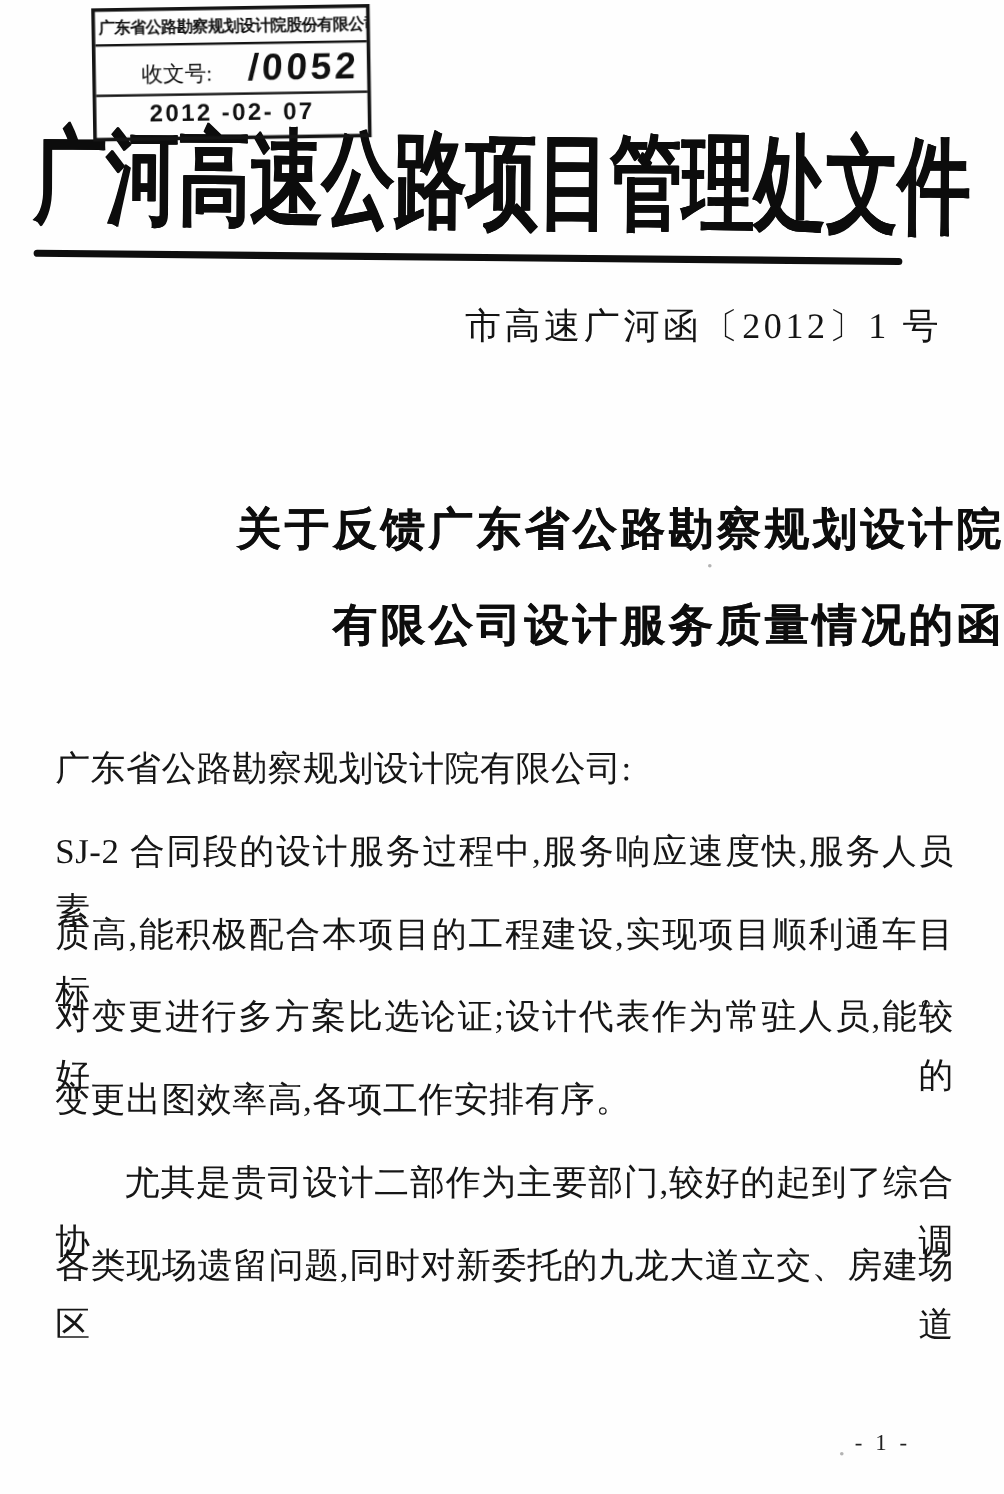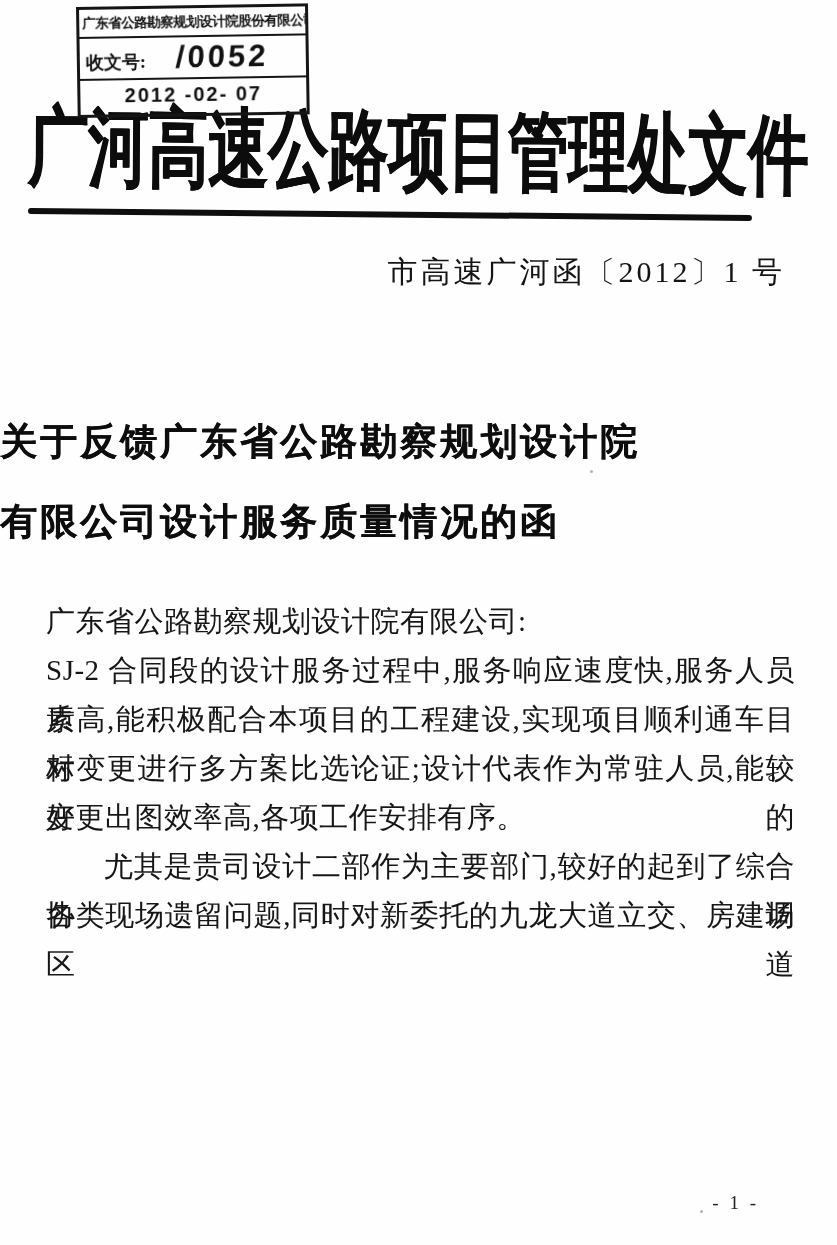--- a/index.html
+++ b/index.html
@@ -38,21 +38,21 @@
     border-bottom: 2px solid #151515;
     text-align: center;
   }
   .stamp-row2 {
     display: flex;
     align-items: baseline;
     padding: 2px 6px 1px 6px;
     border-bottom: 2px solid #151515;
     min-height: 42px;
   }
-  .stamp-label { font-size: 18px; font-weight: bold; white-space: nowrap; }
+  .stamp-label { font-size: 18px; font-weight: normal; white-space: nowrap; margin-left: 32px; }
   .stamp-number {
     font-size: 31px;
     font-weight: bold;
     letter-spacing: 3px;
     margin-left: 30px;
     transform: skewX(-4deg);
     font-family: "Liberation Sans", "DejaVu Sans", sans-serif;
   }
   .stamp-row3 {
     text-align: center;
@@ -103,21 +103,21 @@
     white-space: nowrap;
     color: #141414;
   }
 
   
   .doc-title {
     position: absolute;
     left: 0;
     right: 0;
     top: 402px;
-    text-align: left;
+    text-align: right;
     font-weight: bold;
     font-size: 37px;
     letter-spacing: 3px;
     line-height: 80px;
     color: #0d0d0d;
     text-shadow: 0.4px 0 0 #0d0d0d;
   }
 
   
   .body-text {
@@ -126,20 +126,21 @@
     right: 42px;
     top: 597px;
     font-size: 29px;
     line-height: 49px;
     color: #161616;
     letter-spacing: 0.5px;
   }
   .body-line {
     height: 49px;
     white-space: nowrap;
+    margin-top: 20px;
   }
   .body-line.fill {
     white-space: normal;
     text-align: justify;
     text-align-last: justify;
   }
   .body-line.indent { text-indent: 2em; }
 
   
   .page-number {

